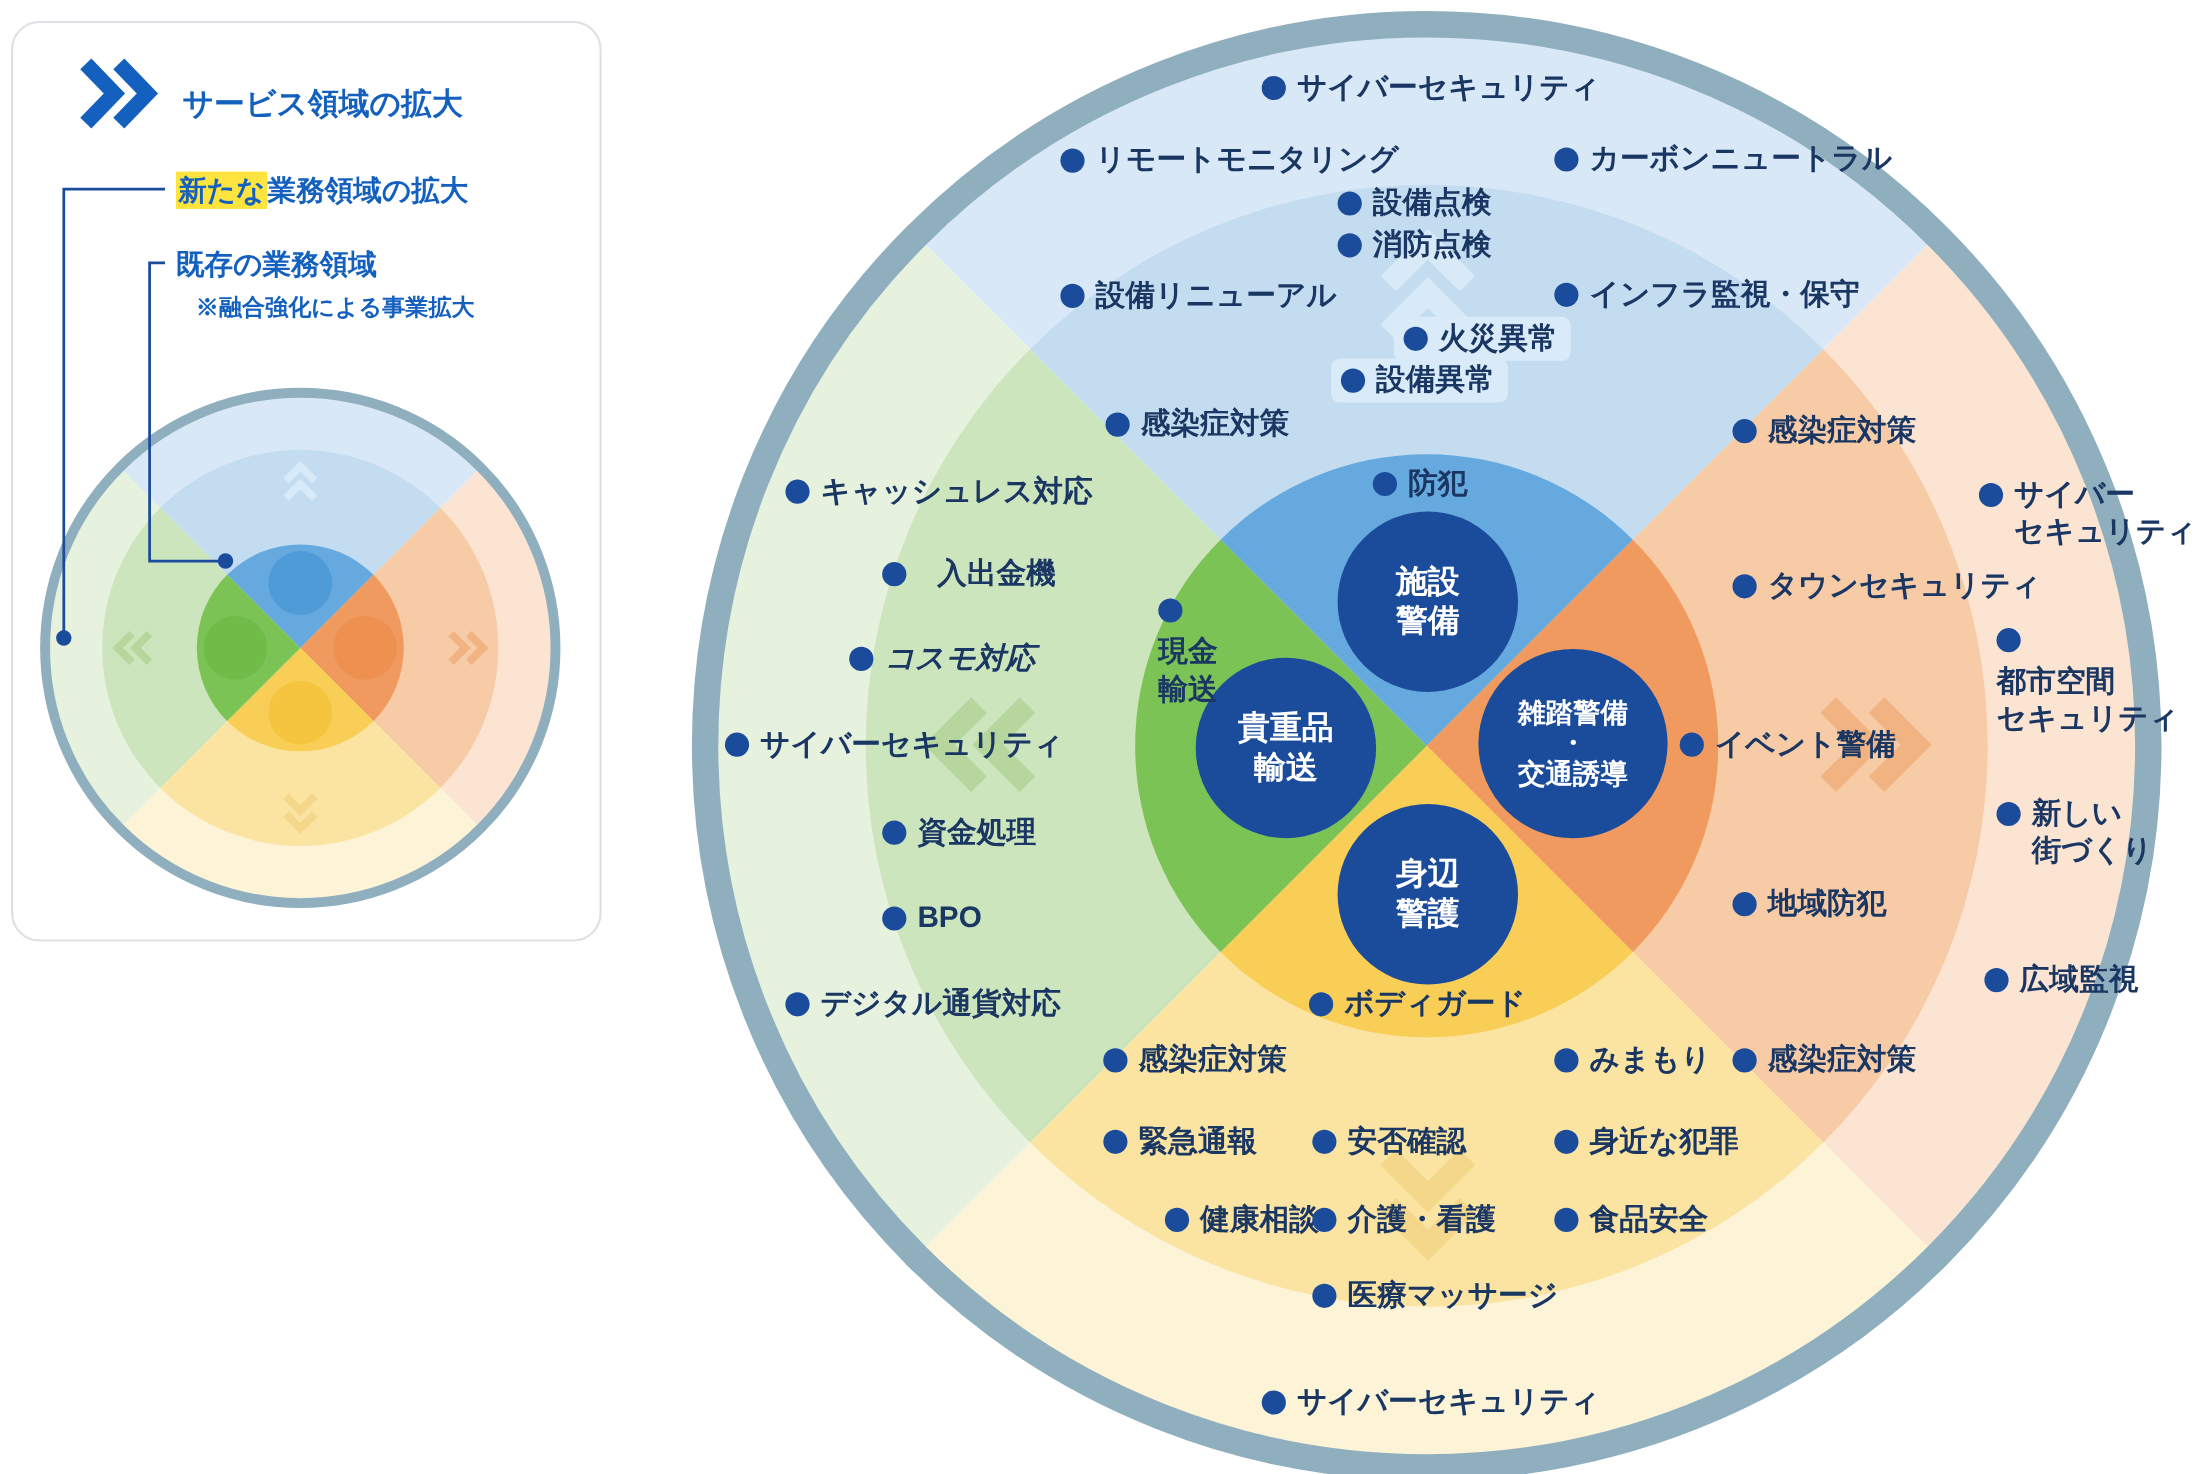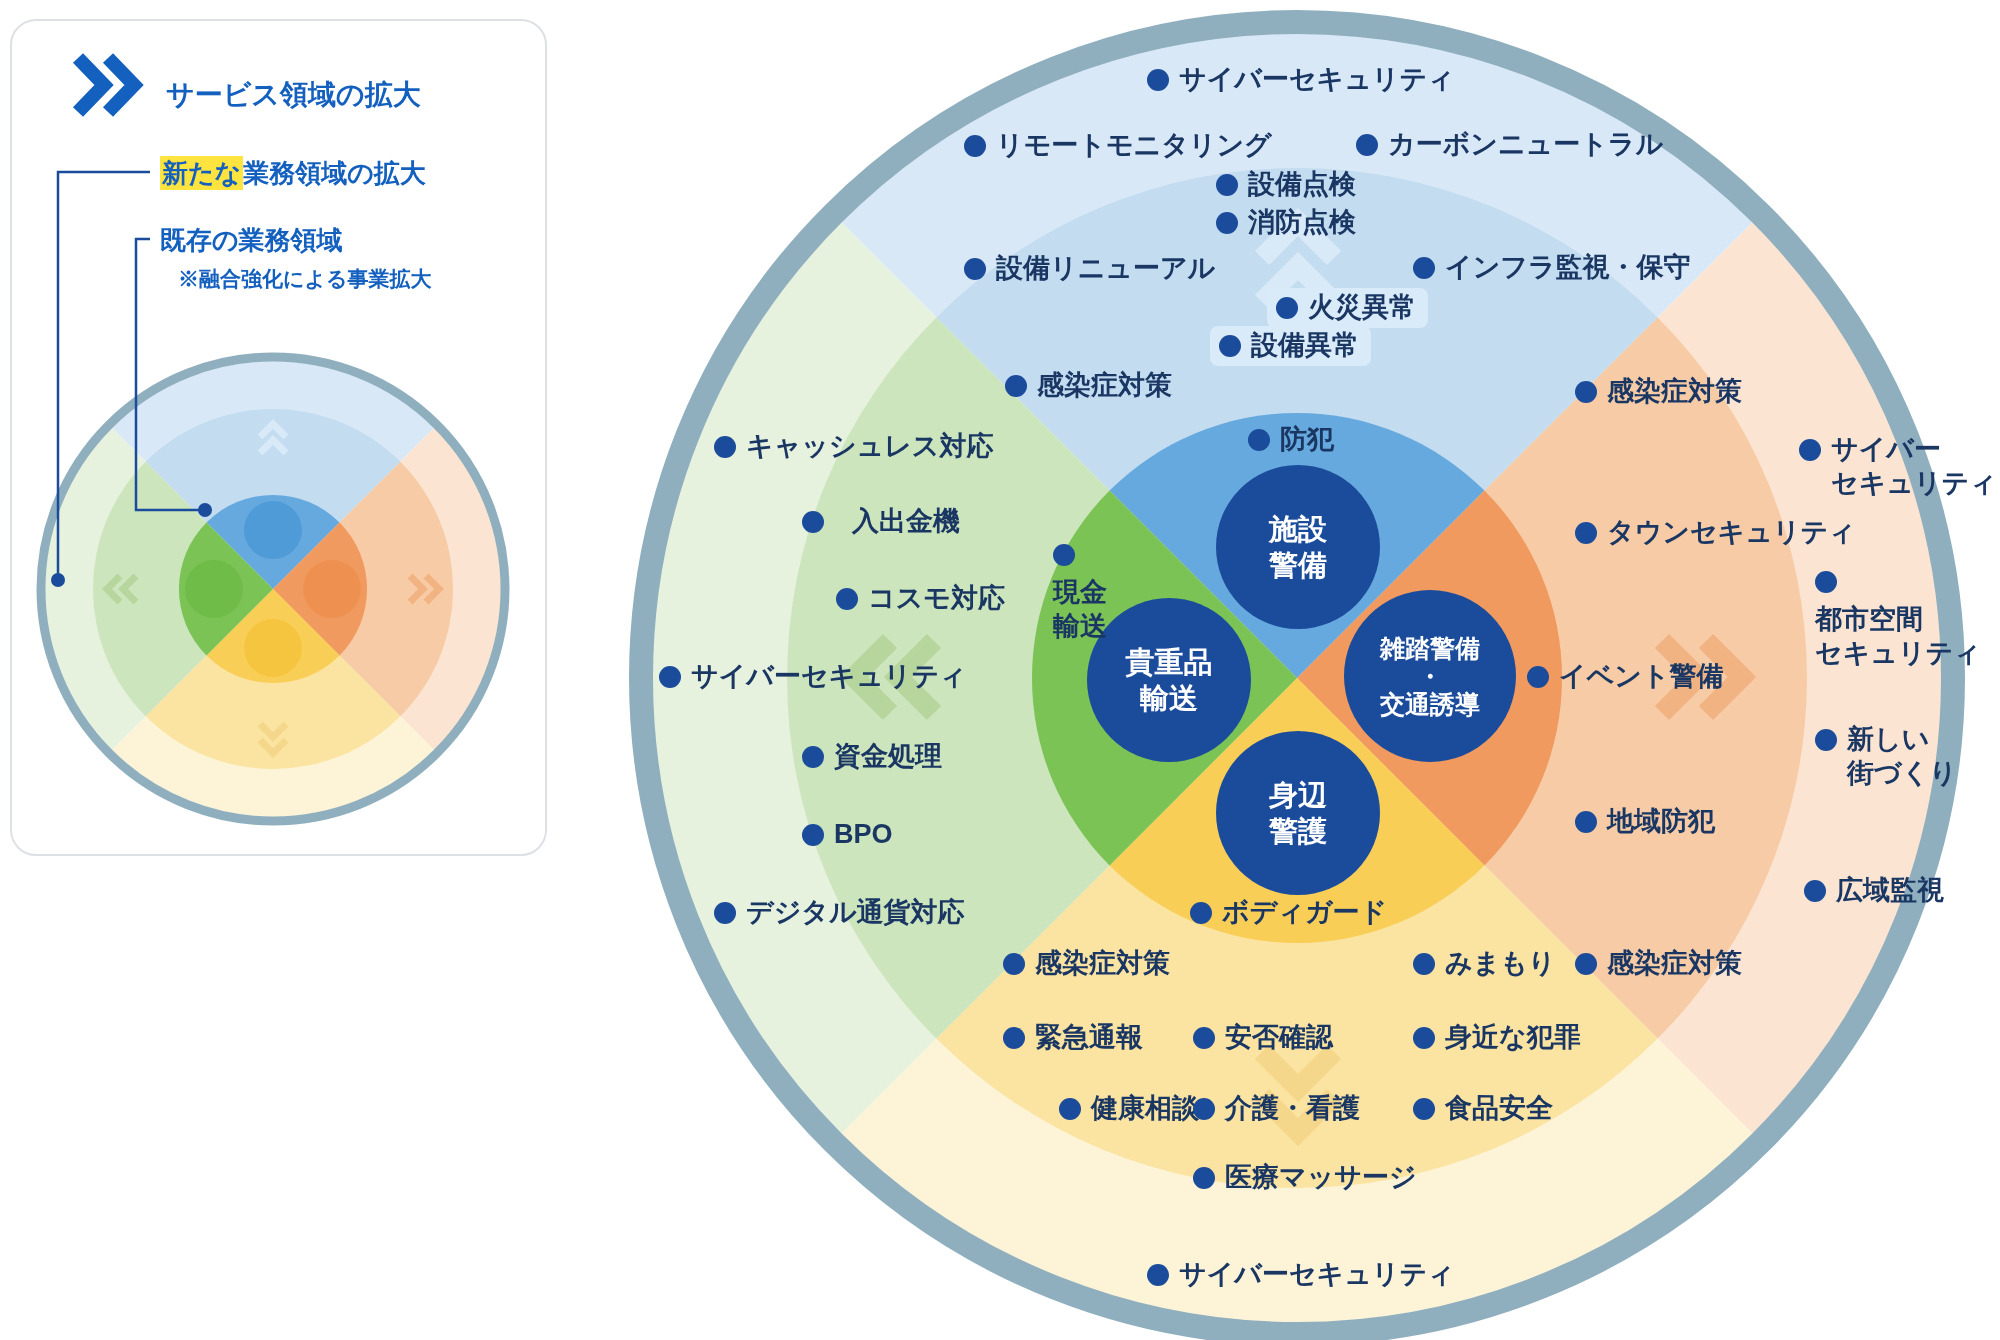--- a/index.html
+++ b/index.html
@@ -161,35 +161,35 @@
 <div class="core" style="left:1087px;top:598px;width:164px;height:164px;font-size:29px;">貴重品
 輸送</div>
 <div class="core small-text" style="left:1344px;top:590px;width:172px;height:172px;font-size:25px;">雑踏警備
 ・
 交通誘導</div>
 <div class="core" style="left:1216px;top:731px;width:164px;height:164px;font-size:29px;">身辺
 警護</div>
 
 <div class="item" style="left:1147px;top:63px;"><span class="dot"></span><span>サイバーセキュリティ</span></div>
 <div class="item" style="left:964px;top:129px;"><span class="dot"></span><span>リモートモニタリング</span></div>
-<div class="item" style="left:1356px;top:128px;"><span class="dot"></span><span>カーボンニュートラル</span></div>
+<div class="item" style="left:1413px;top:128px;"><span class="dot"></span><span>カーボンニュートラル</span></div>
 <div class="item" style="left:1216px;top:168px;"><span class="dot"></span><span>設備点検</span></div>
 <div class="item" style="left:1216px;top:206px;"><span class="dot"></span><span>消防点検</span></div>
 <div class="item" style="left:964px;top:252px;"><span class="dot"></span><span>設備リニューアル</span></div>
 <div class="item" style="left:1413px;top:251px;"><span class="dot"></span><span>インフラ監視・保守</span></div>
 <div class="item boxed" style="left:1219px;top:291px;margin-left:48px;"><span class="dot"></span><span>火災異常</span></div>
 <div class="item boxed" style="left:1219px;top:329px;"><span class="dot"></span><span>設備異常</span></div>
 <div class="item" style="left:1005px;top:369px;"><span class="dot"></span><span>感染症対策</span></div>
 <div class="item" style="left:1248px;top:423px;"><span class="dot"></span><span>防犯</span></div>
 
 <div class="item" style="left:714px;top:430px;"><span class="dot"></span><span>キャッシュレス対応</span></div>
 <div class="item" style="left:802px;top:505px;gap:28px;"><span class="dot"></span><span>入出金機</span></div>
 <div class="item" style="left:1053px;top:538px;flex-direction:column;"><span class="dot"></span><span>現金
 輸送</span></div>
-<div class="item" style="left:836px;top:582px;"><span class="dot"></span><span>コスモ対応</span></div>
+<div class="item" style="left:772px;top:582px;font-style:italic;"><span class="dot"></span><span>コスモ対応</span></div>
 <div class="item" style="left:659px;top:660px;"><span class="dot"></span><span>サイバーセキュリティ</span></div>
 <div class="item" style="left:802px;top:740px;"><span class="dot"></span><span>資金処理</span></div>
 <div class="item" style="left:802px;top:818px;"><span class="dot"></span><span>BPO</span></div>
 <div class="item" style="left:714px;top:896px;"><span class="dot"></span><span>デジタル通貨対応</span></div>
 
 <div class="item" style="left:1575px;top:375px;"><span class="dot"></span><span>感染症対策</span></div>
 <div class="item" style="left:1799px;top:433px;"><span class="dot"></span><span>サイバー
 セキュリティ</span></div>
 <div class="item" style="left:1575px;top:516px;"><span class="dot"></span><span>タウンセキュリティ</span></div>
 <div class="item" style="left:1815px;top:565px;flex-direction:column;"><span class="dot"></span><span>都市空間

